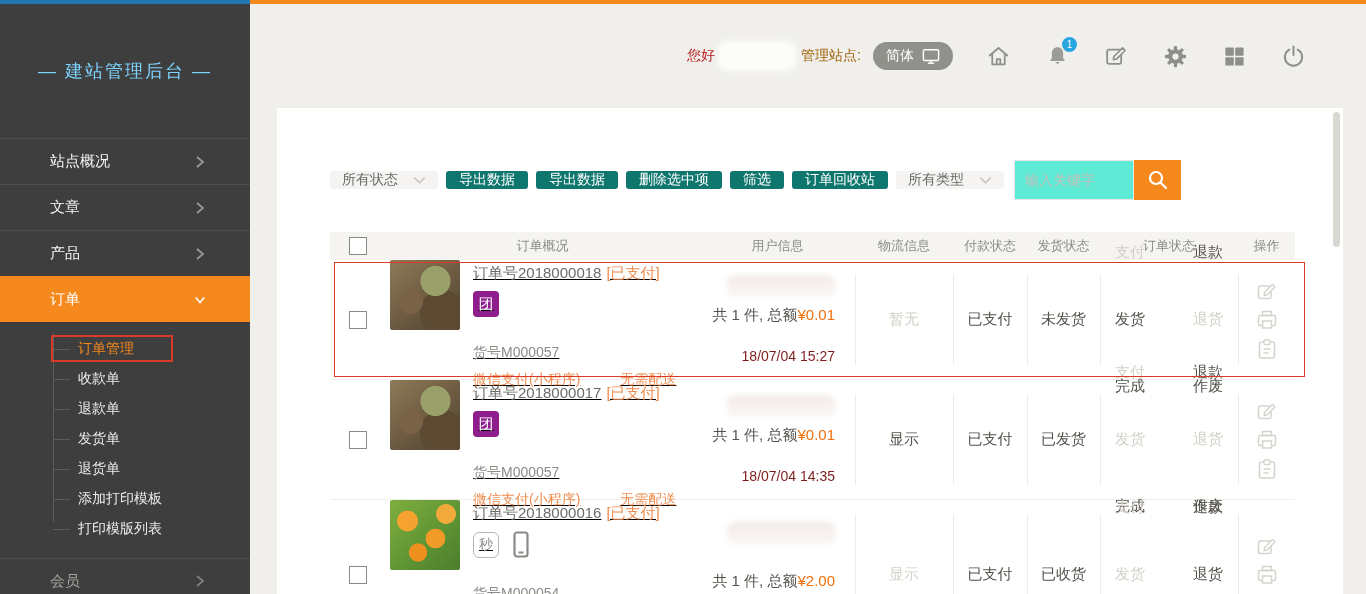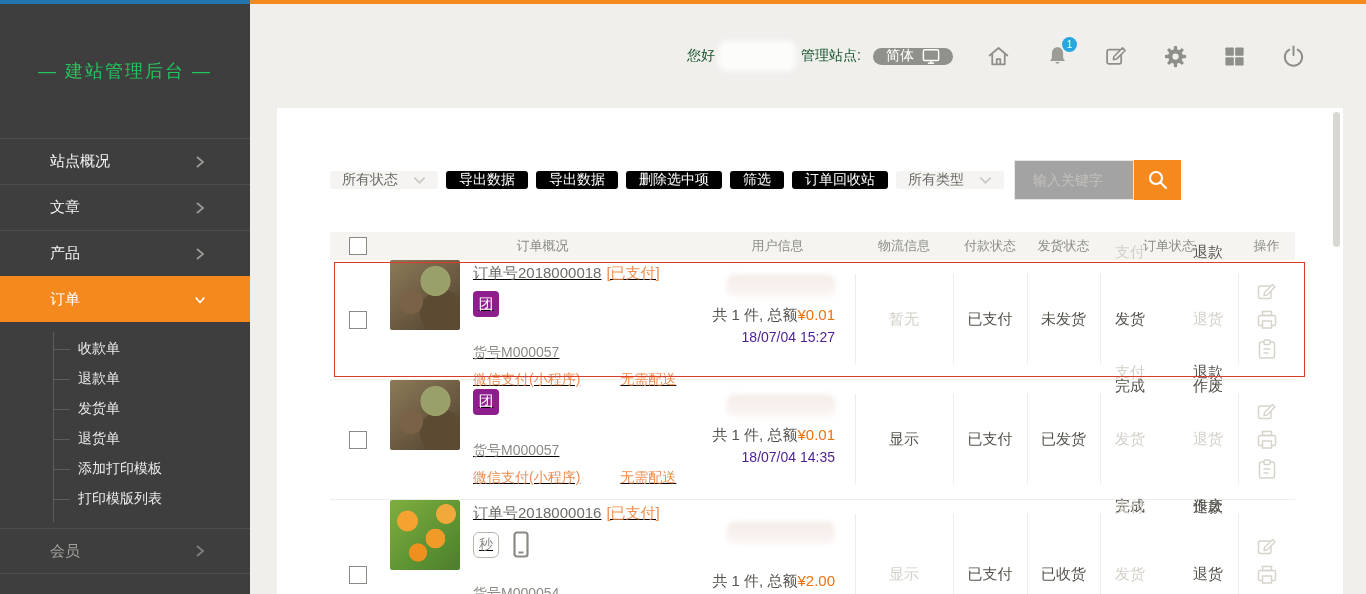--- a/index.html
+++ b/index.html
@@ -8,73 +8,73 @@
 
   
   .top-strip { display:flex; height:4px; width:100%; }
   .top-strip .blue { width:250px; background:#2176ad; }
   .top-strip .orange { flex:1; background:#f6891e; }
 
   
   .sidebar { position:absolute; left:0; top:4px; width:250px; height:590px;
     background:#3e3e3e; color:#f5f5f5; }
   .side-title { height:134px; display:flex; align-items:center; justify-content:center;
-    font-size:18px; letter-spacing:2px; color:#22c55e; }
+    font-size:18px; letter-spacing:2px; color:#7dd3fc; }
   .side-item { height:46px; display:flex; align-items:center; justify-content:space-between;
     padding:0 44px 0 50px; font-size:15px; border-top:1px solid #4d4d4d; cursor:pointer; }
   .side-item.active { background:#f6891e; color:#fff; border-top-color:#f6891e; }
   .chev { width:12px; height:14px; }
   .submenu { position:relative; padding:12px 0 14px 0; }
   .submenu::before { content:""; position:absolute; left:53px; top:10px; height:190px;
     border-left:1px solid #5c5c5c; }
   .sub-item { position:relative; height:30px; display:flex; align-items:center;
     padding-left:78px; font-size:14px; color:#ececec; cursor:pointer; }
   .sub-item::before { content:""; position:absolute; left:53px; top:50%; width:17px;
     border-top:1px solid #5c5c5c; }
   .sub-item.active { color:#f6891e; }
   .sub-annotation { position:absolute; left:51px; top:1px; width:122px; height:27px;
     border:2px solid #da3a28; pointer-events:none; }
   .side-item.dim { color:#a3a39d; }
 
   
   .top-header { position:absolute; left:250px; top:4px; width:1116px; height:104px;
     display:flex; align-items:center; justify-content:flex-end; padding-right:60px; }
-  .greet { font-size:14px; color:#14532d; }
+  .greet { font-size:14px; color:#b91c1c; }
   .blur-patch { display:inline-block; border-radius:8px; filter:blur(2.5px); }
   .greet-blur { width:76px; height:28px; background:#fcfcfa; margin:0 6px 0 4px;
     box-shadow:0 0 5px #fff; vertical-align:middle; }
-  .site-label { font-size:14px; color:#14532d; margin-right:12px; }
-  .lang-pill { height:17px; background:#91918b; border-radius:15px; color:#fff;
+  .site-label { font-size:14px; color:#a16207; margin-right:12px; }
+  .lang-pill { height:28px; background:#91918b; border-radius:15px; color:#fff;
     display:flex; align-items:center; gap:8px; padding:0 13px; font-size:14px; cursor:pointer; }
   .hdr-icons { display:flex; align-items:center; gap:33px; margin-left:32px; }
   .hdr-icon { width:26px; height:26px; position:relative; cursor:pointer;
     display:flex; align-items:center; justify-content:center; }
   .bell-badge { position:absolute; top:-6px; right:-7px; width:15px; height:15px;
     background:#29a6df; border-radius:50%; color:#fff; font-size:10px; line-height:15px;
     text-align:center; }
 
   
   .panel { position:absolute; left:277px; top:108px; width:1066px; height:486px;
     background:#fff; overflow:hidden; }
   .v-scrollbar { position:absolute; right:3px; top:4px; width:7px; height:135px;
     background:#d8d7d2; border-radius:4px; }
   .panel-inner { padding:52px 48px 0 53px; }
 
   
   .toolbar { display:flex; height:40px; align-items:center; }
   .dd { width:108px; background:#f5f4f2; border-radius:3px; display:flex; align-items:center;
     justify-content:space-between; padding:0 12px; font-size:14px; color:#6b6b65;
     margin-right:8px; cursor:pointer; }
-  .gbtn { background:#000000; color:#fff; border:none; border-radius:3px; font-size:14px;
+  .gbtn { background:#0f766e; color:#fff; border:none; border-radius:3px; font-size:14px;
     padding:0 13px; margin-right:8px; cursor:pointer;
     font-family:"Liberation Sans","DejaVu Sans",sans-serif; }
   .dd.last { margin-right:0; }
   .search-dd { margin-left:30px; }
-  .search-input { width:120px; height:40px; border:1px solid #e8e6e1; background:#a3a3a3;
-    margin-left:10px; padding:0 18px; font-size:14px; color:#55524c; outline:none;
+  .search-input { width:120px; height:40px; border:1px solid #e8e6e1; background:#5eead4;
+    margin-left:10px; padding:0 10px; font-size:14px; color:#55524c; outline:none;
     font-family:"Liberation Sans","DejaVu Sans",sans-serif; }
   .search-input::placeholder { color:#c3c1ba; }
   .search-btn { width:47px; height:40px; background:#f6891e; border:none; cursor:pointer;
     display:flex; align-items:center; justify-content:center; }
 
   
   .order-table { margin-top:32px; }
   .thead { display:flex; height:28px; background:#f5f4f1; align-items:center;
     font-size:13px; color:#8c8c86; }
   .c-check { width:55px; display:flex; justify-content:center; }
@@ -116,21 +116,21 @@
     background:#fff; }
   .ov-sku { font-size:14px; color:#8c8c86; margin-top:27px; }
   .ov-pay { font-size:14px; color:#ef8d50; margin-top:9px; display:flex; gap:40px; }
 
   .cell-user { width:155px; display:flex; flex-direction:column; align-items:flex-end;
     padding:15px 20px 0 0; }
   .user-blur { width:108px; height:22px; background:linear-gradient(#f3ebe7,#fbf7f5);
     box-shadow:0 0 4px #fdf9f7; }
   .user-amount { font-size:15px; color:#55524c; margin-top:9px; white-space:nowrap; }
   .user-amount .amt { color:#f2700c; }
-  .user-date { font-size:14px; color:#4c1d95; margin-top:4px; }
+  .user-date { font-size:14px; color:#7f1d1d; margin-top:23px; }
 
   .sep { position:relative; }
   .sep::before { content:""; position:absolute; left:0; top:14px; bottom:14px;
     width:1px; background:#eeede9; }
   .cell-logi { width:98px; } .cell-pay { width:74px; } .cell-ship { width:73px; }
   .plain-txt { font-size:15px; color:#55524c; }
   .disabled-txt { color:#d3d0c8; }
   .cell-status { width:138px; }
   .status-grid { display:grid; grid-template-columns:auto auto; column-gap:26px; row-gap:9px;
     font-size:15px;gap:48px; }
@@ -170,20 +170,24 @@
       </svg>
   </div>
   <div class="side-item active">
     <span>订单</span>
     <svg class="chev" viewBox="0 0 14 12">
         <polyline points="2,3 7,9 12,3" fill="none" stroke="#ffffff" stroke-width="1.8"></polyline>
       </svg>
   </div>
 
   <div class="submenu">
+    <div class="sub-item active">
+      <span>订单管理</span>
+      <div class="sub-annotation"></div>
+    </div>
     <div class="sub-item">
       <span>收款单</span>
     </div>
     <div class="sub-item">
       <span>退款单</span>
     </div>
     <div class="sub-item">
       <span>发货单</span>
     </div>
     <div class="sub-item">
@@ -383,20 +387,21 @@
         </div>
       </div>
 
       <div class="trow">
         <div class="cell c-check">
             <span class="checkbox"></span>
           </div>
         <div class="cell-overview">
           <div class="thumb forest"></div>
           <div class="ov-details">
+            <div class="ov-line1"><span>订单号2018000017</span><span class="tag">[已支付]</span></div>
             <div class="badge-line">
                 <span class="badge-group">团</span>
               </div>
             <div class="ov-sku">货号M000057</div>
             <div class="ov-pay">
                 <span>微信支付(小程序)</span>
                 <span>无需配送</span>
               </div>
           </div>
         </div>

